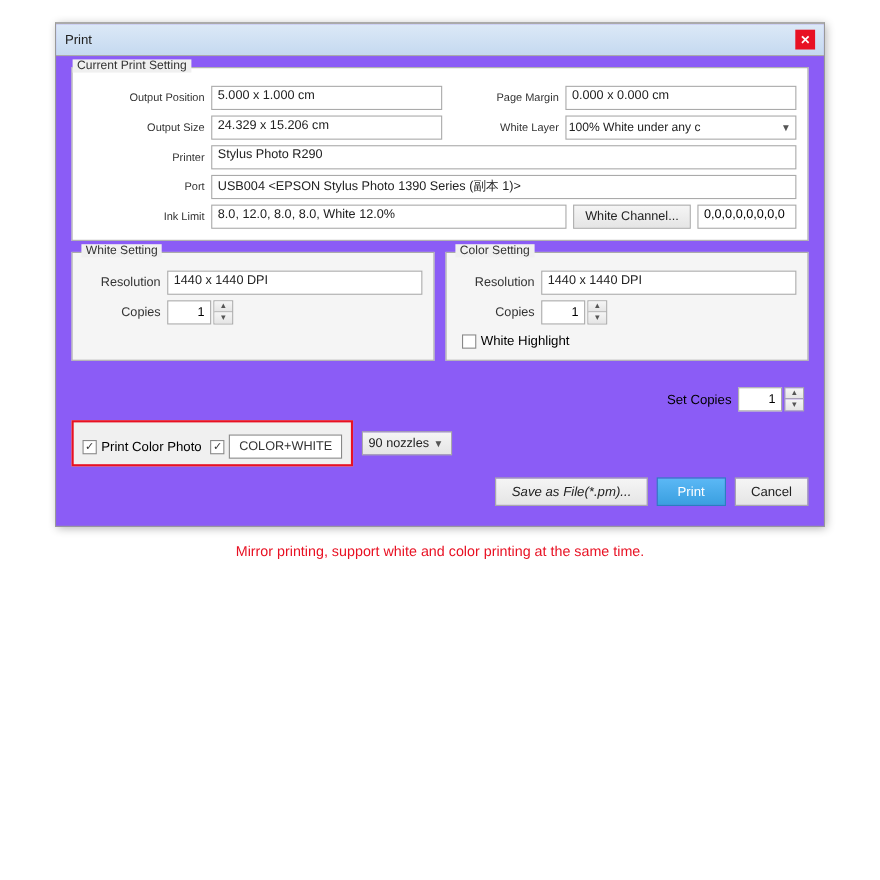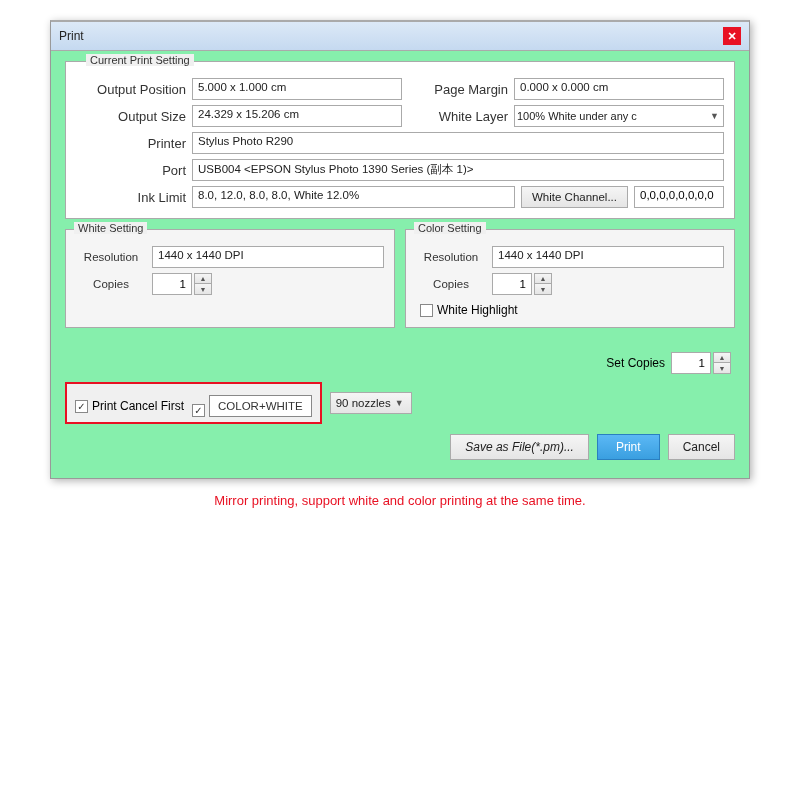--- a/index.html
+++ b/index.html
@@ -9,21 +9,21 @@
       font-size: 12px;
       display: flex;
       flex-direction: column;
       align-items: center;
       padding: 20px;
       width: 800px;
       min-height: 800px;
     }
 
     .dialog-wrapper {
-      background: #86efac;
+      background: #8b5cf6;
       border: 1px solid #999;
       border-top: 2px solid #aaa;
       width: 700px;
       box-shadow: 2px 2px 8px rgba(0,0,0,0.3);
     }
 
     .title-bar {
       background: linear-gradient(to bottom, #dce9f7, #c5d9f0);
       border-bottom: 1px solid #aaa;
       padding: 5px 8px;
@@ -61,39 +61,39 @@
       border: 1px solid #aaa;
       background: #fff;
       margin-bottom: 10px;
       padding: 8px 10px 10px;
       position: relative;
     }
 
     .group-box-label {
       position: absolute;
       top: -8px;
-      left: 20px;
+      left: 0;
       background: #f0f0f0;
       padding: 0 4px;
       font-size: 11px;
       color: #333;
     }
 
     .form-grid {
       display: grid;
       grid-template-columns: 110px 1fr 100px 1fr;
       gap: 5px 6px;
       align-items: center;
       margin-top: 4px;
     }
 
     .label {
       text-align: right;
       color: #333;
-      font-size: 13px;
+      font-size: 10px;
     }
 
     .input-field {
       background: #fff;
       border: 1px solid #aaa;
       padding: 2px 5px;
       font-size: 11.5px;
       height: 22px;
       color: #222;
     }
@@ -169,21 +169,21 @@
 
     .sub-form {
       display: grid;
       grid-template-columns: 70px 1fr;
       gap: 5px 6px;
       align-items: center;
       margin-top: 4px;
     }
 
     .sub-label {
-      text-align: center;
+      text-align: right;
       color: #333;
       font-size: 11.5px;
     }
 
     .copies-row {
       display: flex;
       align-items: center;
       gap: 2px;
     }
 
@@ -218,21 +218,21 @@
       color: #555;
       padding: 0;
     }
 
     .spinner-btn:last-child {
       border-bottom: none;
     }
 
     .checkbox-row {
       display: flex;
-      align-items: flex-end;
+      align-items: center;
       gap: 4px;
       margin-top: 6px;
     }
 
     .checkbox {
       width: 13px;
       height: 13px;
       border: 1px solid #888;
       background: #fff;
       display: inline-flex;
@@ -436,21 +436,21 @@
           <button class="spinner-btn">▼</button>
         </div>
       </div>
     </div>
 
     <div class="bottom-controls">
 
       <div class="highlighted-box">
         <div class="checkbox-row">
           <div class="checkbox" style="color:#333;">✓</div>
-          <span>Print Cancel First</span>
+          <span>Print Color Photo</span>
         </div>
         <div class="checkbox-row">
           <div class="checkbox" style="color:#333;">✓</div>
           <div class="color-white-box">COLOR+WHITE</div>
         </div>
       </div>
 
       <div class="nozzles-select">
         <span>90 nozzles</span>
         <span class="select-arrow">▼</span>

